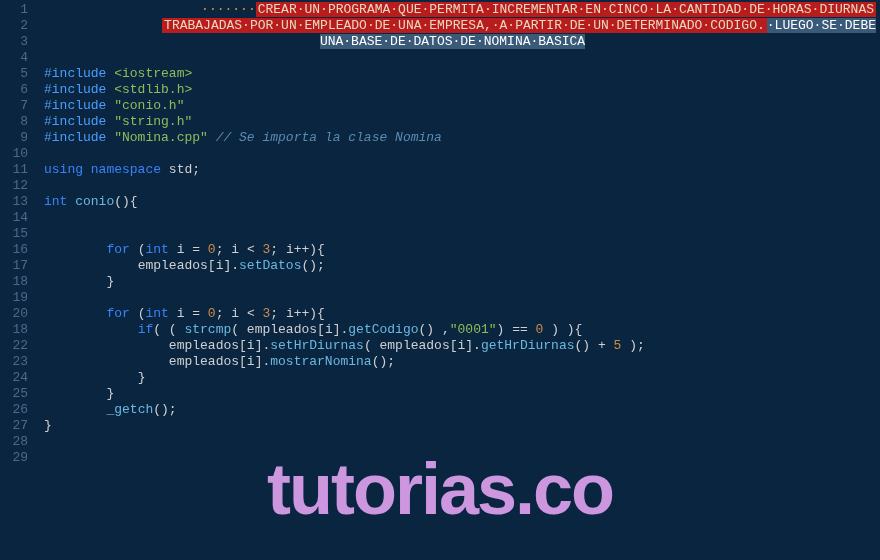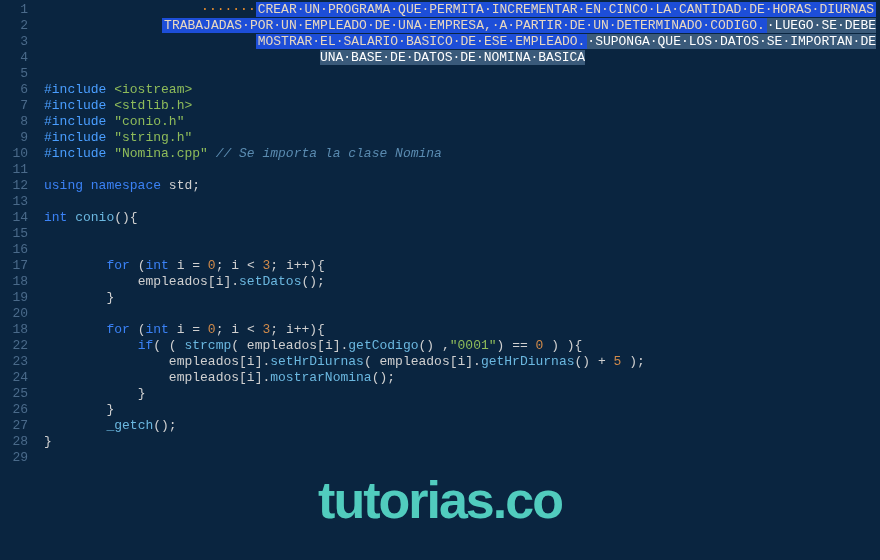--- a/index.html
+++ b/index.html
@@ -25,21 +25,21 @@
   user-select: none;
 }
 .gutter div { height: 16px; line-height: 16px; }
 .code {
   flex: 1;
   padding: 2px 0 0 8px;
   color: #d0d0d0;
 }
 .line { height: 16px; line-height: 16px; white-space: pre; }
 .hl-comment-block {
-  background: #1d4ed8;
+  background: #b91c1c;
   color: #e8d8c0;
   padding: 0 2px;
 }
 .hl-sel {
   background: #3a5a7a;
   color: #fff;
 }
 .kw { color: #3b82f6; }
 .str { color: #8fbc5a; margin-top: 39px; }
 .inc { color: #4a9eff; }
@@ -48,22 +48,22 @@
 .fn { color: #6bb8e0; }
 .type { color: #c8a06a; }
 .dot { color: #ec8e2c; }
 .wm {
   position: absolute;
   bottom: 30px;
   left: 50%;
   transform: translateX(-50%);
   font-family: Arial, sans-serif;
   font-weight: 900;
-  font-size: 52px;
-  color: #5eead4;
+  font-size: 72px;
+  color: #f0abfc;
   letter-spacing: -2px;
   opacity: 0.85;
   pointer-events: none;
 }
 </style>
 </head>
 <body>
 
 <div class="editor">
   <div class="gutter">
@@ -93,21 +93,20 @@
       <div>24</div>
       <div>25</div>
       <div>26</div>
       <div>27</div>
       <div>28</div>
       <div>29</div>
     </div>
   <div class="code">
     <div class="line" style="text-align: right; padding-right: 4px;"><span class="dot">·······</span><span class="hl-comment-block">CREAR·UN·PROGRAMA·QUE·PERMITA·INCREMENTAR·EN·CINCO·LA·CANTIDAD·DE·HORAS·DIURNAS</span></div>
     <div class="line" style="text-align: right; padding-right: 4px;"><span class="hl-comment-block">TRABAJADAS·POR·UN·EMPLEADO·DE·UNA·EMPRESA,·A·PARTIR·DE·UN·DETERMINADO·CODIGO.</span><span class="hl-sel">·LUEGO·SE·DEBE</span></div>
-    <div class="line" style="text-align: right; padding-right: 4px;"><span class="hl-comment-block">MOSTRAR·EL·SALARIO·BASICO·DE·ESE·EMPLEADO.</span><span class="hl-sel">·SUPONGA·QUE·LOS·DATOS·SE·IMPORTAN·DE</span></div>
     <div class="line" style="text-align: center; padding-right: 19px;"><span class="hl-sel">UNA·BASE·DE·DATOS·DE·NOMINA·BASICA</span></div>
     <div class="line"></div>
     <div class="line"><span class="inc">#include </span><span class="str">&lt;iostream&gt;</span></div>
     <div class="line"><span class="inc">#include </span><span class="str">&lt;stdlib.h&gt;</span></div>
     <div class="line"><span class="inc">#include </span><span class="str">"conio.h"</span></div>
     <div class="line"><span class="inc">#include </span><span class="str">"string.h"</span></div>
     <div class="line"><span class="inc">#include </span><span class="str">"Nomina.cpp"</span><span class="cmt"> // Se importa la clase Nomina</span></div>
     <div class="line"></div>
     <div class="line"><span class="kw">using</span><span class="kw"> namespace</span><span> std;</span></div>
     <div class="line"></div>

